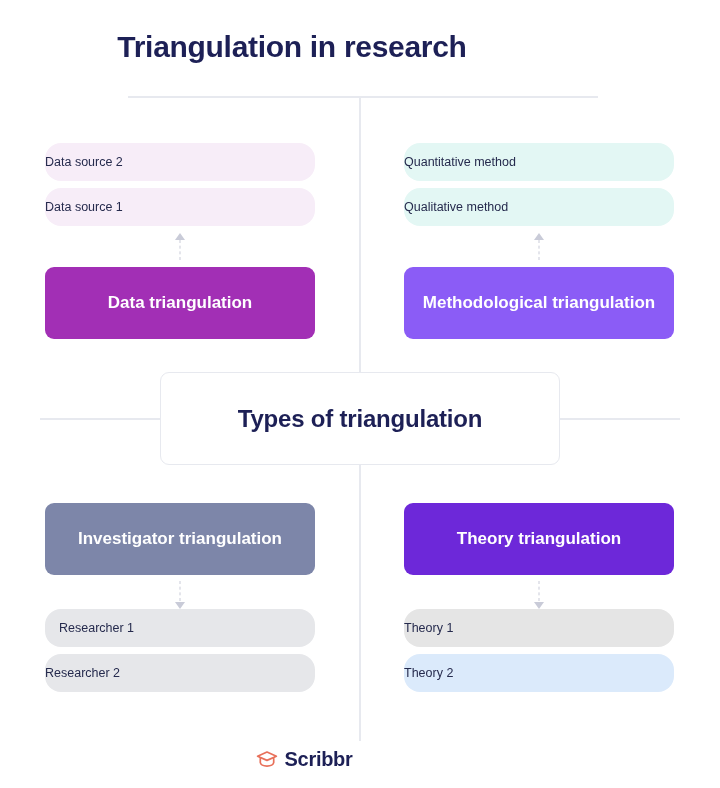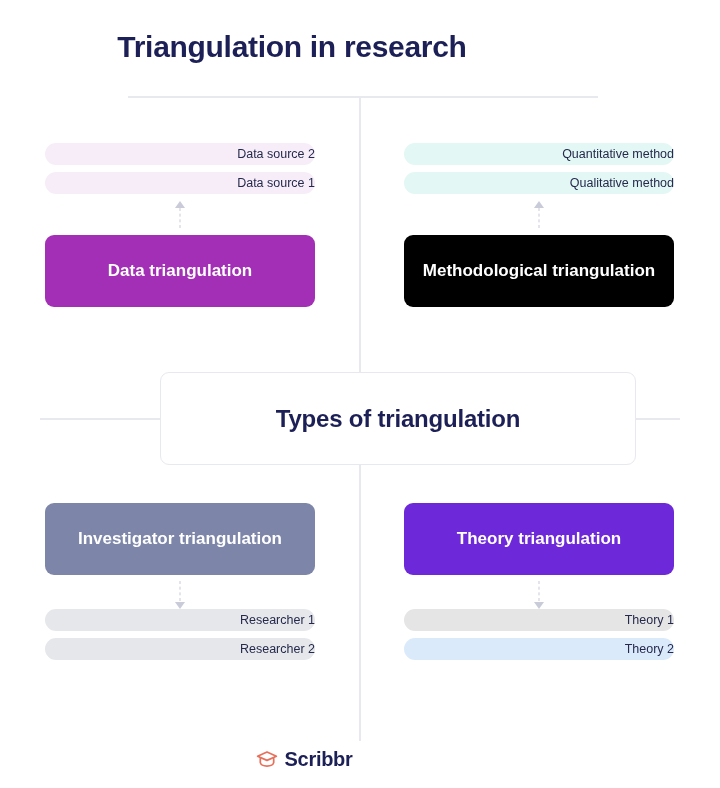--- a/index.html
+++ b/index.html
@@ -53,25 +53,25 @@
     position: absolute;
     width: 270px;
   }
   .quad-tl { left: 45px;  top: 143px; }
   .quad-tr { left: 404px; top: 143px; }
   .quad-bl { left: 45px;  top: 503px; }
   .quad-br { left: 404px; top: 503px; }
 
   
   .pill {
-    height: 22px;
+    height: 38px;
     border-radius: 16px;
     display: flex;
     align-items: center;
-    justify-content: flex-end;
+    justify-content: flex-start;
     font-size: 12.5px;
     color: #252a4d;
     margin-bottom: 7px;
     box-sizing: border-box;
   }
   .pill:last-child { margin-bottom: 4px; }
 
   
   .card {
     height: 72px;
@@ -114,21 +114,21 @@
   .arrow.up .head   { top: 0px;  border-bottom: 7px solid #c9cbd8; }
   .arrow.up .stem   { top: 7px; }
   .arrow.down .head { bottom: 0px; border-top: 7px solid #c9cbd8; }
   .arrow.down .stem { top: 6px; }
 
   
   .center-box {
     position: absolute;
     left: 160px;
     top: 372px;
-    width: 476px;
+    width: 400px;
     height: 93px;
     background: #ffffff;
     border: 1.5px solid #e7e9ef;
     border-radius: 9px;
     display: flex;
     align-items: center;
     justify-content: center;
     box-sizing: border-box;
   }
   .center-box .label {
@@ -189,21 +189,21 @@
     <div class="pill" style="background:#E3F7F4;">
       <span>Quantitative method</span>
     </div>
     <div class="pill" style="background:#E3F7F4;">
       <span>Qualitative method</span>
     </div>
     <div class="arrow up">
       <div class="head"></div>
         <div class="stem"></div>
     </div>
-    <div class="card" style="background:#000000;">
+    <div class="card" style="background:#8b5cf6;">
       <span>Methodological triangulation</span>
     </div>
   </div>
 
   <div class="center-box">
     <span class="label">Types of triangulation</span>
   </div>
 
   <div class="quad quad-bl">
     <div class="card" style="background:#7D86A9;">

